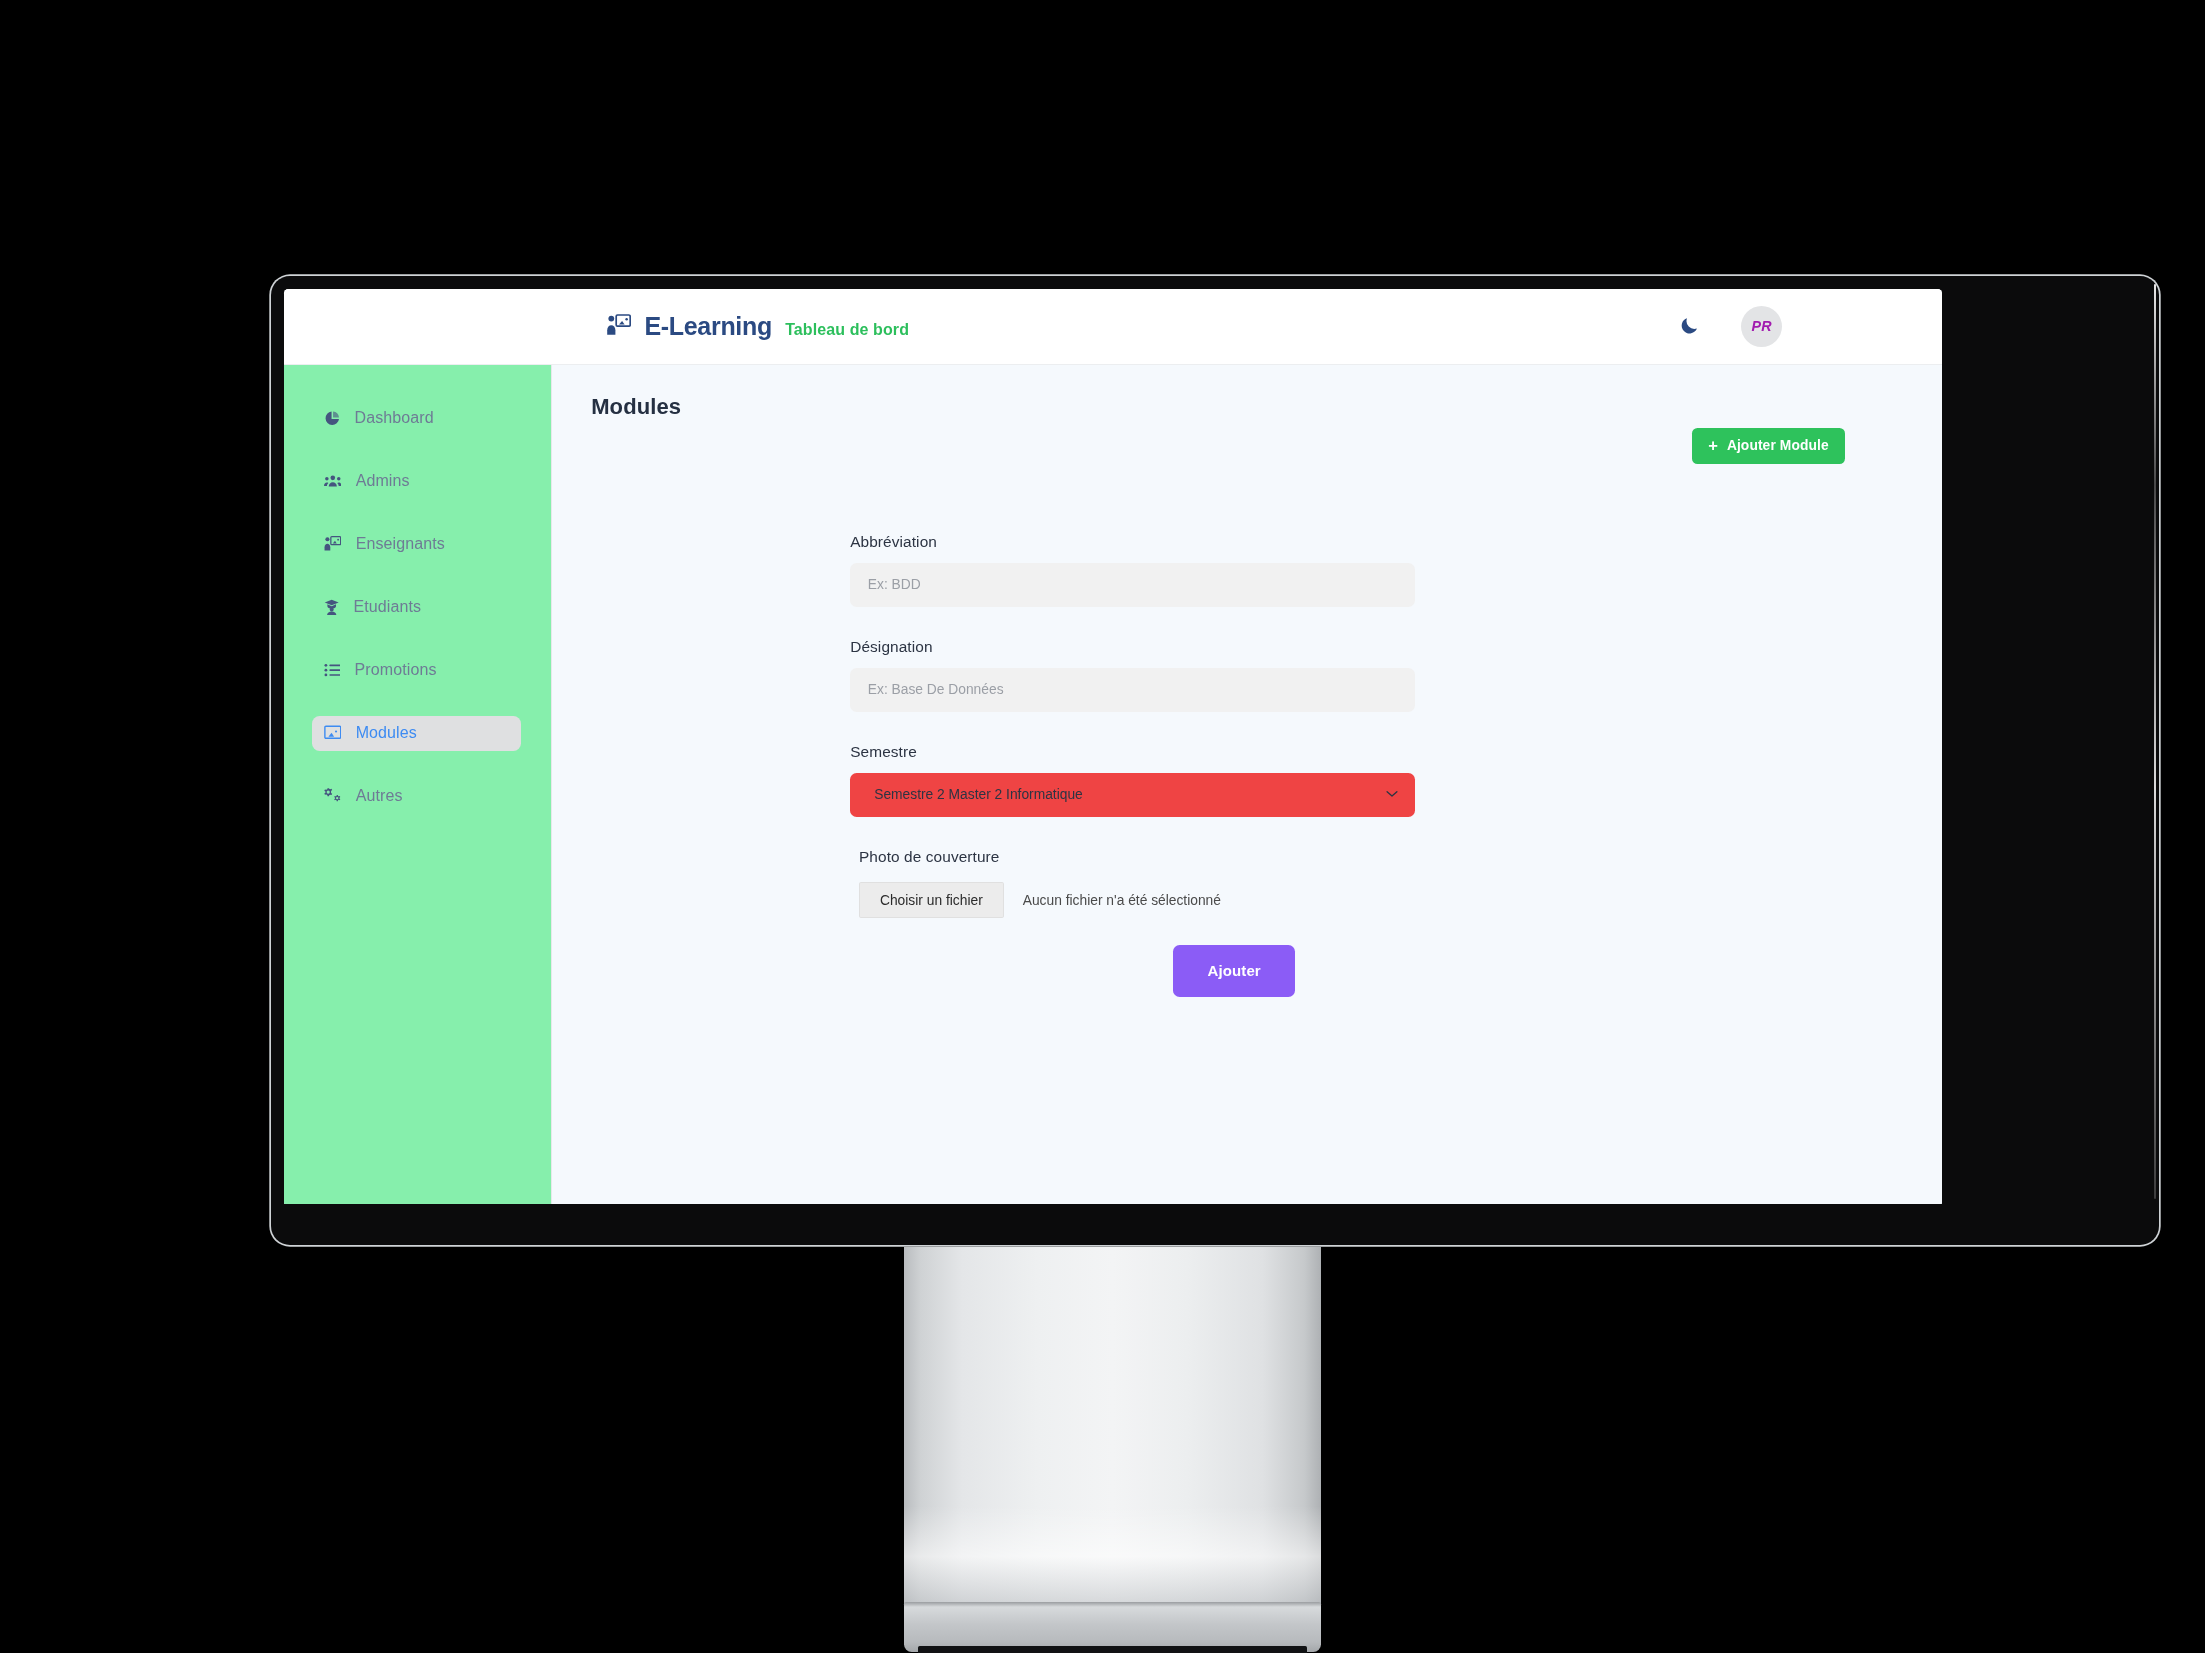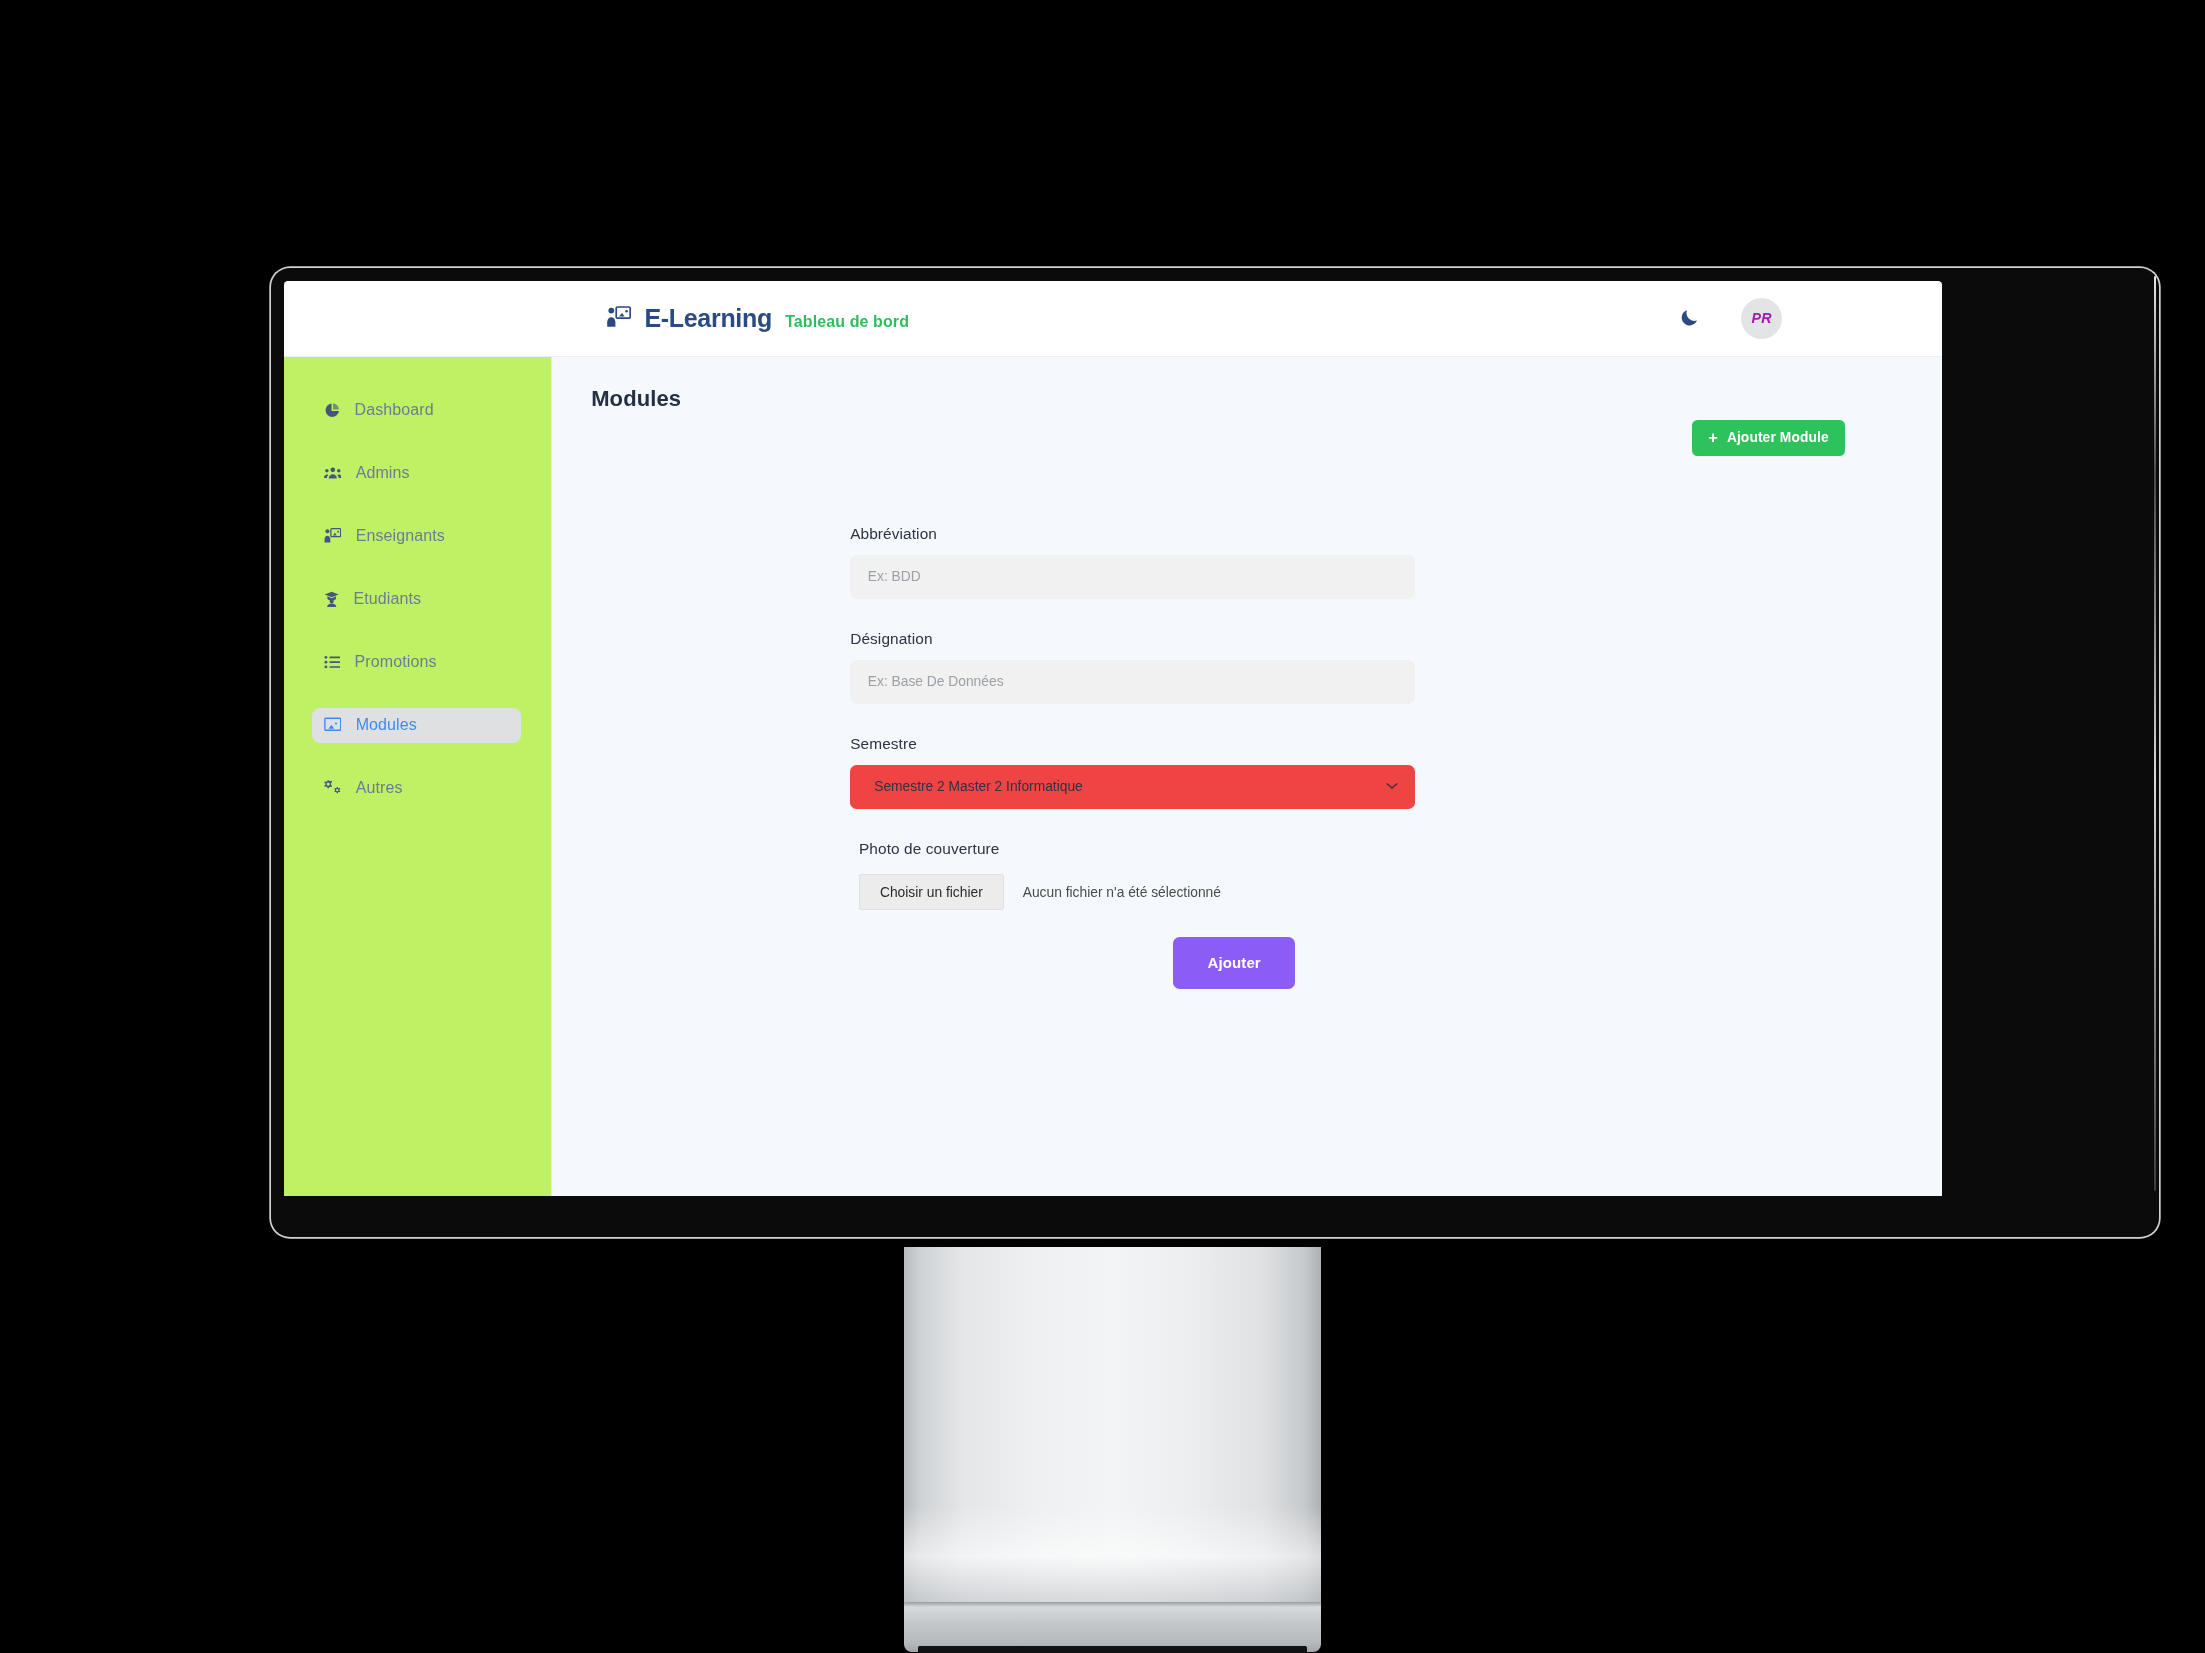--- a/index.html
+++ b/index.html
@@ -9,21 +9,21 @@
     height: 1654px;
     background: #000000;
     overflow: hidden;
     font-family: "Liberation Sans", sans-serif;
   }
 
   
   #monitor {
     position: absolute;
     left: 271px;
-    top: 268px;
+    top: 276px;
     width: 1888px;
     height: 969px;
   }
 
   #bezel {
     position: absolute;
     inset: 0;
     background: #0b0b0c;
     border-radius: 19px;
     box-shadow: 0 0 0 1.7px #cfd3d6, 0 10px 24px rgba(0,0,0,0.55);
@@ -130,21 +130,21 @@
     letter-spacing: 0.3px;
     cursor: pointer;
     font-style: italic;
   }
 
   
   #app-body { display: flex; height: 839px; }
 
   #sidebar {
     width: 268px;
-    background: #bef264;
+    background: #86efac;
     border-right: 0.6px solid #e7e8ea;
     padding-top: 36px;
     flex: 0 0 auto;
   }
   .nav-item {
     height: 35px;
     margin: 0 30px 0 27.6px;
     padding: 0 12px;
     display: flex;
     align-items: center;

